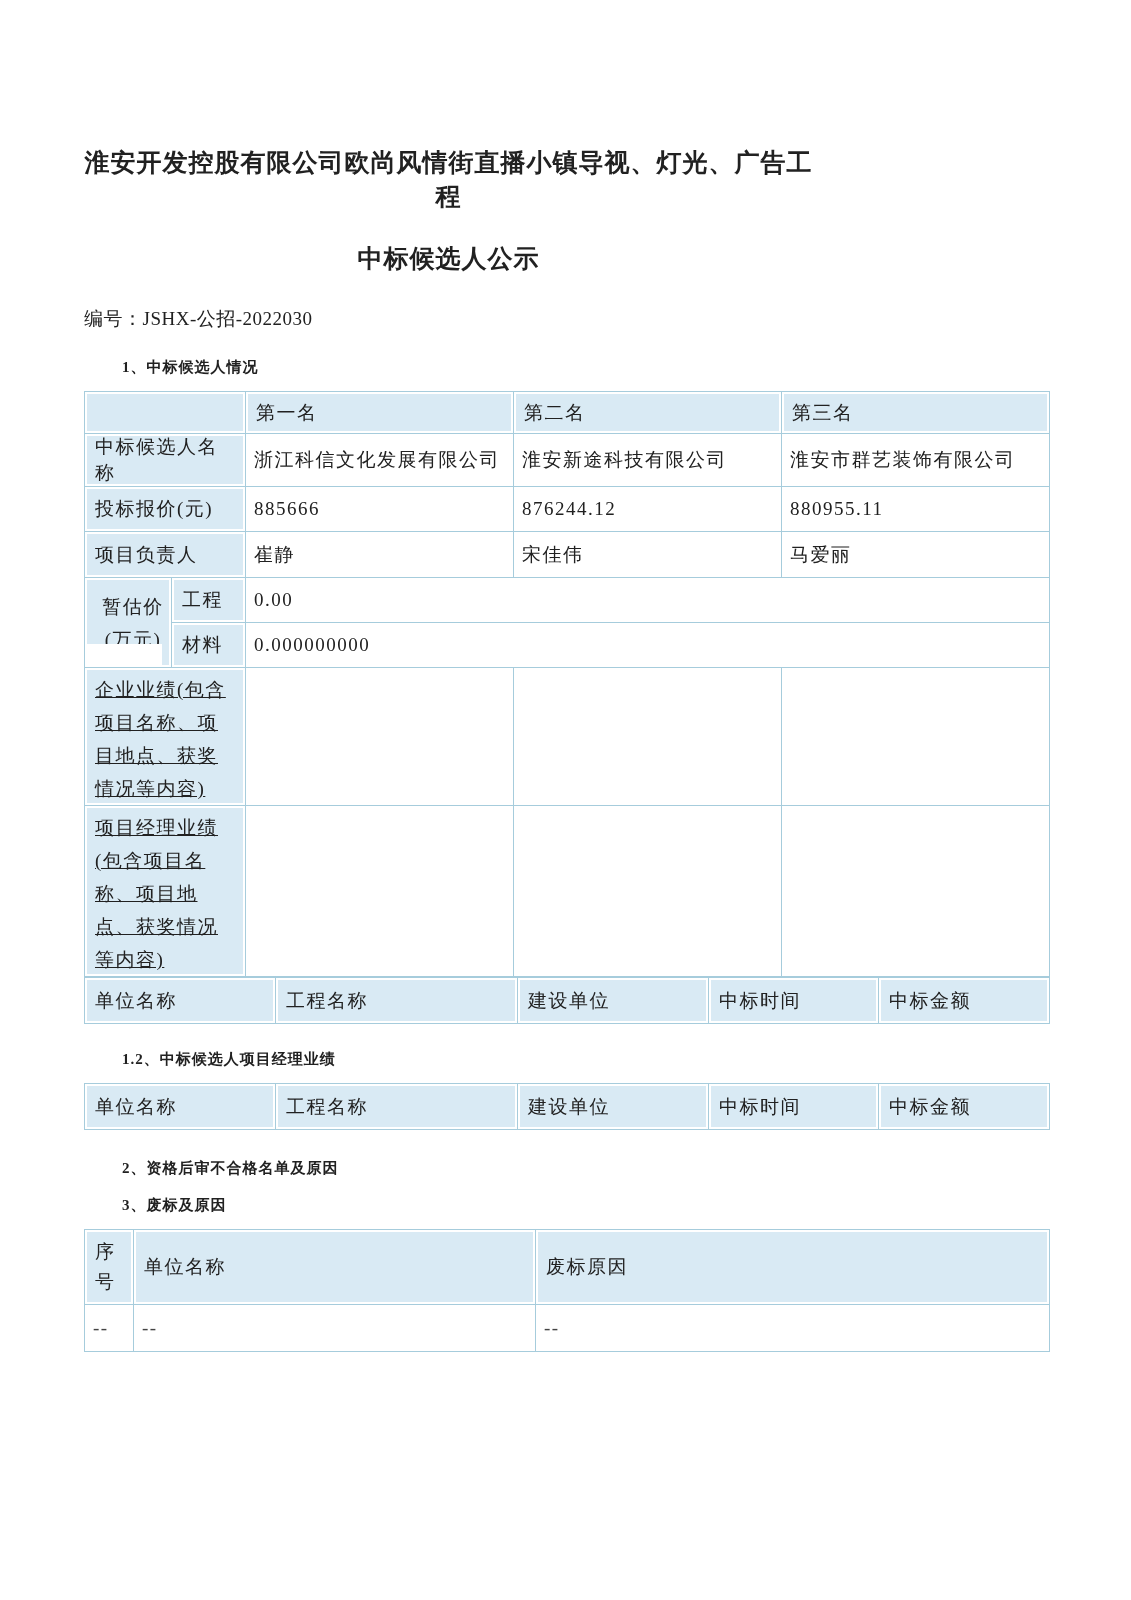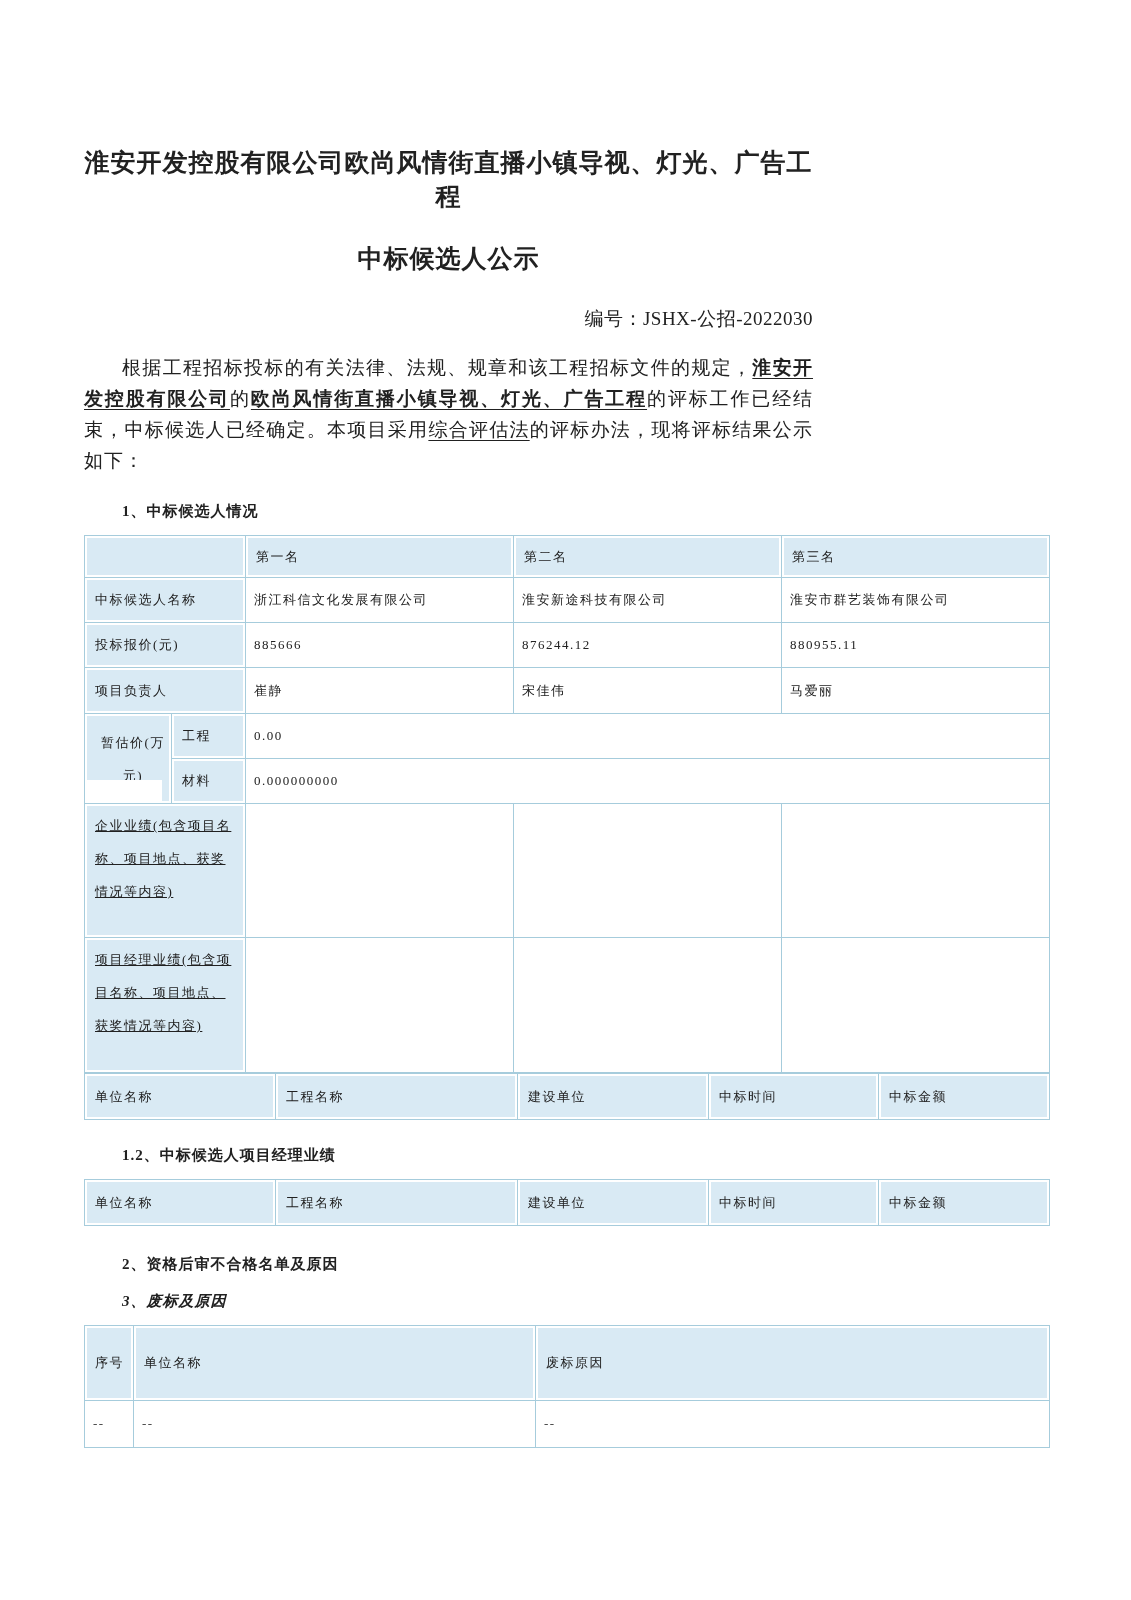--- a/index.html
+++ b/index.html
@@ -25,47 +25,47 @@
     font-weight: bold;
     letter-spacing: 1px;
     text-align: center;
     line-height: 34px;
     margin-bottom: 28px;
   }
   .title2 { margin-bottom: 30px; }
   .doc-number {
     font-size: 19px;
     letter-spacing: 0.5px;
-    text-align: right;
+    text-align: left;
     line-height: 26px;
     margin-bottom: 20px;
   }
   .intro {
     font-size: 19px;
     letter-spacing: 1px;
     line-height: 31px;
     text-align: justify;
     text-indent: 38px;
   }
   .u { text-decoration: underline; text-underline-offset: 4px; }
   .b { font-weight: bold; }
   .heading {
     font-size: 15px;
     font-weight: bold;
     letter-spacing: 1px;
     line-height: 26px;
     margin: 22px 0 11px 38px;
   }
   .heading.tight-top { margin-top: 25px; }
-  .heading.after-heading { margin-top: 8px; font-style: italic; }
+  .heading.after-heading { margin-top: 8px; }
   .doc-table {
     border-collapse: collapse;
     table-layout: fixed;
     width: 965px;
-    font-size: 13px;
+    font-size: 19px;
     letter-spacing: 1.5px;
   }
   .doc-table td {
     border: 1px solid var(--border);
     padding: 0 8px;
     vertical-align: middle;
     overflow: hidden;
   }
   .doc-table td.shaded {
     background: var(--cell-bg);
@@ -108,21 +108,20 @@
 </style>
 </head>
 <body>
 
 <div class="page">
 
   <div class="title">淮安开发控股有限公司欧尚风情街直播小镇导视、灯光、广告工程</div>
   <div class="title title2">中标候选人公示</div>
   <div class="doc-number">编号：JSHX-公招-2022030</div>
 
-  <p class="intro"><span>根据工程招标投标的有关法律、法规、规章和该工程招标文件的规定，</span><span class="u b">淮安开发控股有限公司</span><span>的</span><span class="u b">欧尚风情街直播小镇导视、灯光、广告工程</span><span>的评标工作已经结束，中标候选人已经确定。本项目采用</span><span class="u">综合评估法</span><span>的评标办法，现将评标结果公示如下：</span></p>
 
   <div class="heading">1、中标候选人情况</div>
 
   <table class="doc-table">
     <colgroup>
       <col style="width:87px">
         <col style="width:74px">
       <col style="width:268px">
         <col style="width:268px">
         <col style="width:268px">

